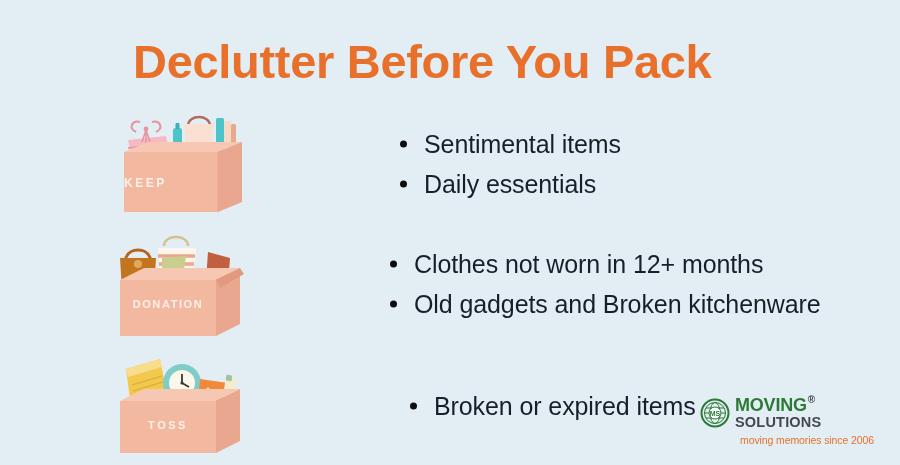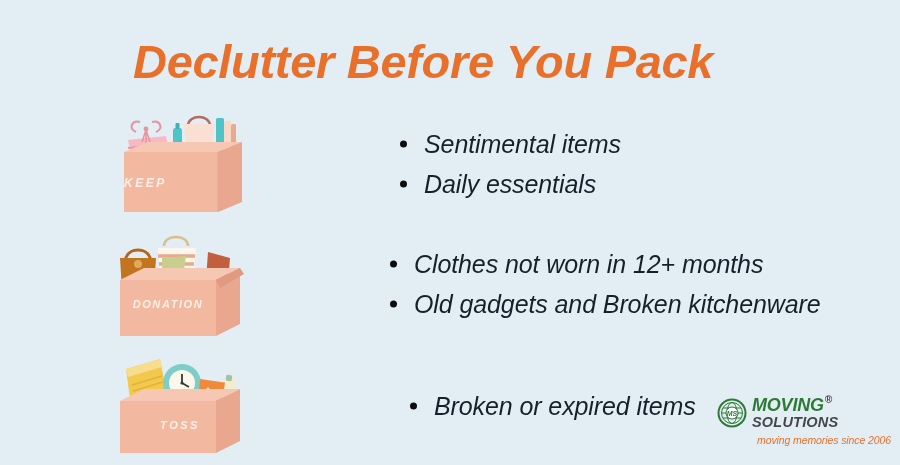--- a/index.html
+++ b/index.html
@@ -12,21 +12,20 @@
     overflow: hidden;
     background: #e3eef4;
     font-family: "Liberation Sans", sans-serif;
     -webkit-font-smoothing: antialiased;
   }
   .slide {
     position: relative;
     width: 900px;
     height: 372px;
     background: #e3eef4;
-    font-style: italic;
   }
 
   
   .title {
     position: absolute;
     left: 133px;
     top: 36px;
     font-size: 47px;
     font-weight: bold;
     letter-spacing: -0.3px;
@@ -80,21 +79,21 @@
     border-radius: 50%;
     background: #0d0d0d;
   }
   .list-keep     { margin-left: 146px; margin-top: 2px; }
   .list-donation { margin-left: 142px; margin-top: 2px; }
   .list-toss     { margin-left: 162px; margin-top: 12px; }
 
   
   .logo {
     position: absolute;
-    left: 717px;
+    left: 700px;
     top: 396px;
     width: 146px;
     height: 50px;
   }
   .logo-top {
     display: flex;
     align-items: center;
     gap: 5px;
   }
   .logo-emblem { flex: 0 0 auto; display: block; }
@@ -239,21 +238,21 @@
         <circle cx="106" cy="48" r="1.6" fill="#fbe3cd"></circle>
 
         <rect x="112" y="32" width="11" height="26" rx="3" fill="#f5ecd0" transform="rotate(8 117 45)"></rect>
         <rect x="114" y="30" width="6" height="6" rx="1.5" fill="#9fc6a4" transform="rotate(8 117 33)"></rect>
 
         <path d="M8 56 L104 56 L128 44 L32 44 Z" fill="#f6c8b3"></path>
         <path d="M8 56 L104 56 L104 108 L8 108 Z" fill="#f2b8a0"></path>
         <path d="M104 56 L128 44 L128 96 L104 108 Z" fill="#e9a78f"></path>
       </svg>
       <div style="position:absolute; left:8px; top:74px; width:96px; text-align:center;
-                  font-size:11px; letter-spacing:2.5px; color:#fdf0e8; font-weight:bold;padding-left:12px;">TOSS</div>
+                  font-size:11px; letter-spacing:2.5px; color:#fdf0e8; font-weight:bold;">TOSS</div>
     </div>
 
     <ul class="bullets list-toss">
       <li>Broken or expired items</li>
     </ul>
   </div>
 
   <div class="logo">
     <div class="logo-top">
       <svg class="logo-emblem" width="30" height="30" viewBox="0 0 30 30" xmlns="http://www.w3.org/2000/svg">

